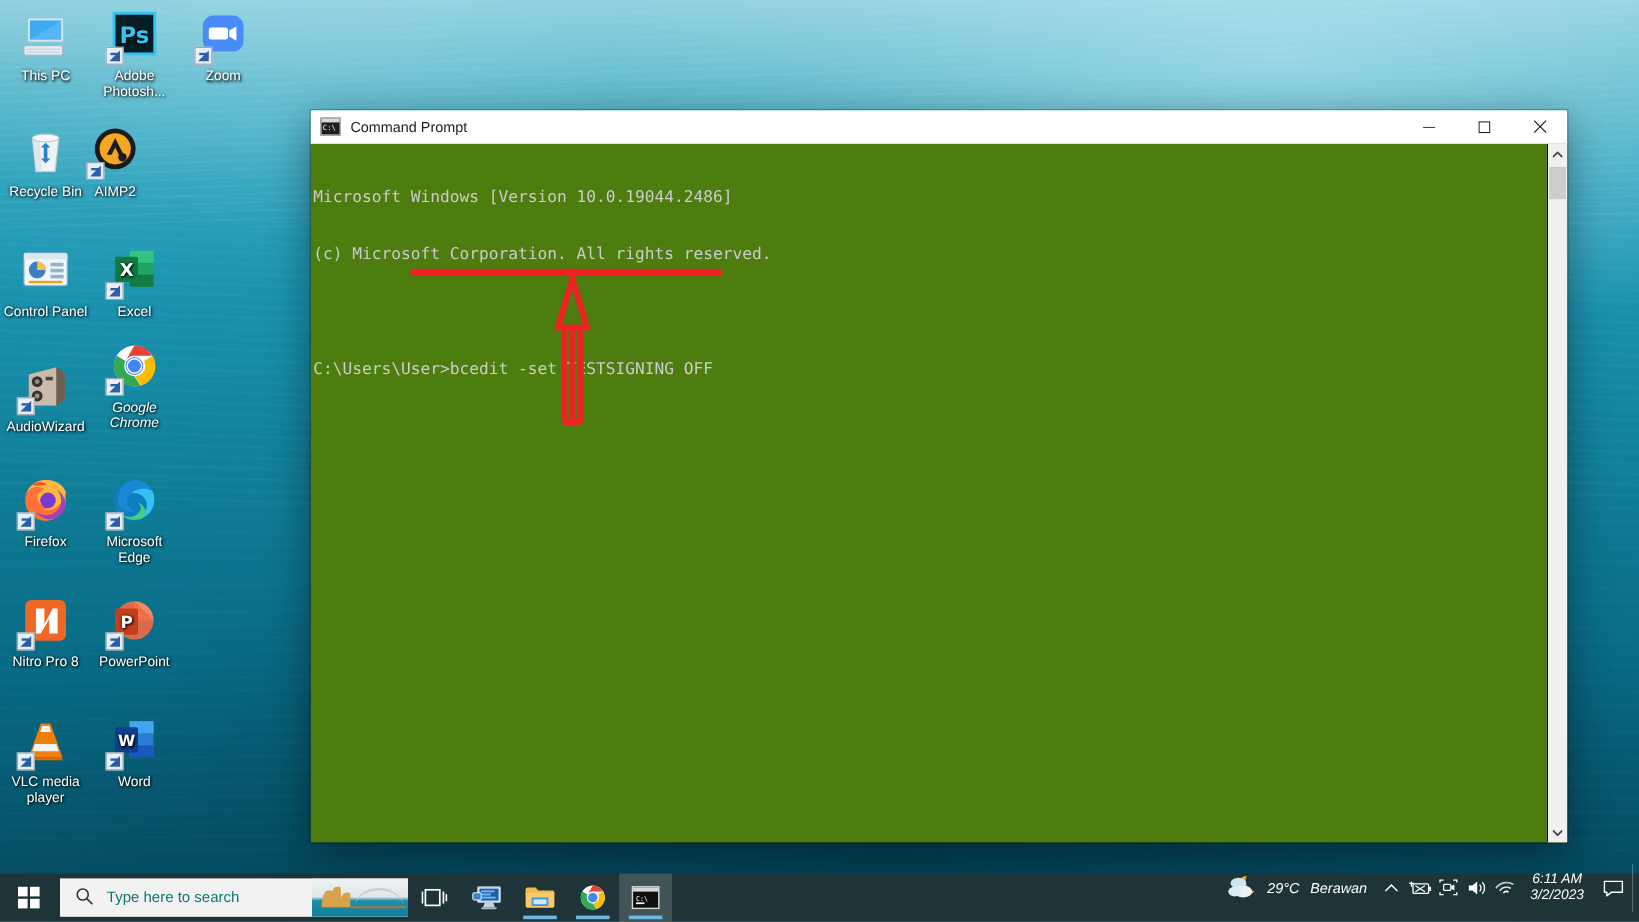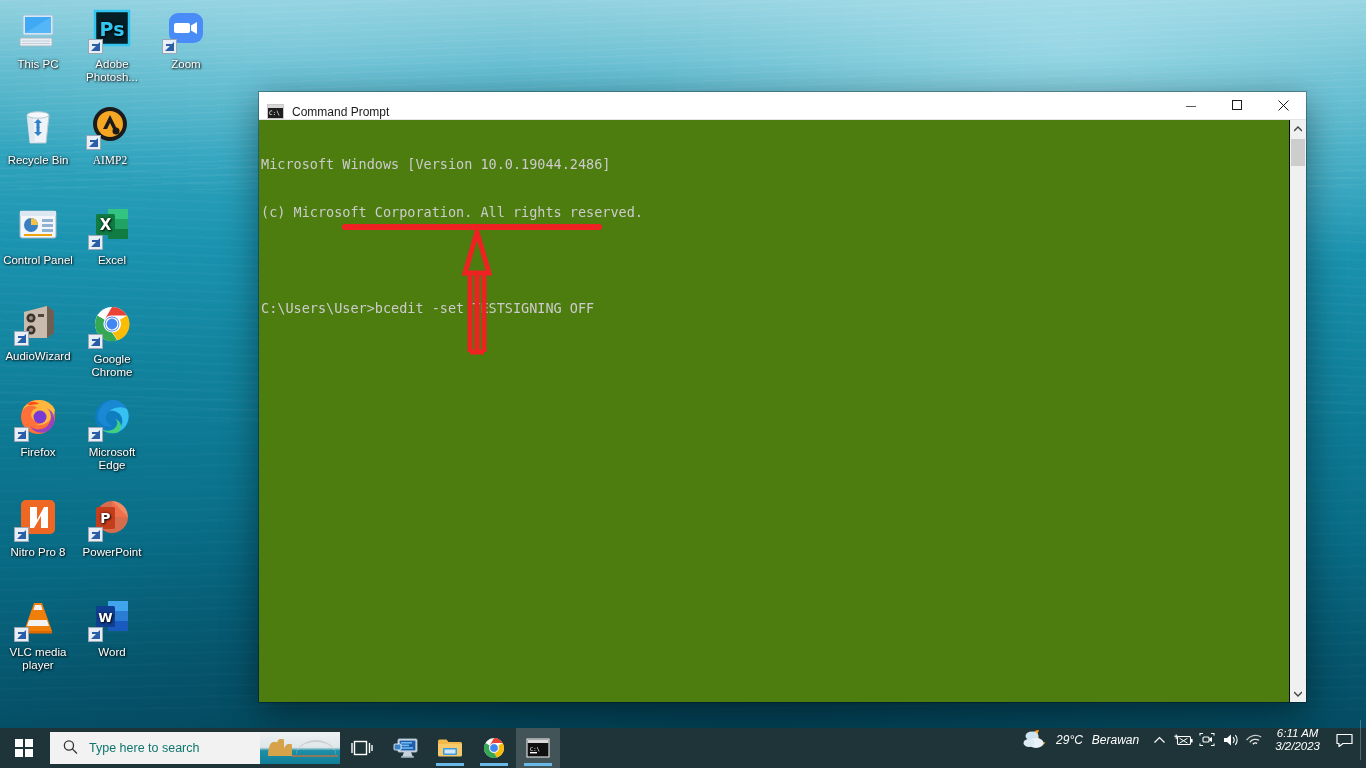--- a/index.html
+++ b/index.html
@@ -65,21 +65,21 @@
     width: 7px; height: 2px; background: #2a5fa8;
     box-shadow: 5px -3px 0 -1px #2a5fa8;
   }
 
   
   #cmd-window {
     position: absolute; left: 259px; top: 92px; width: 1047px; height: 610px;
     box-shadow: 0 10px 34px rgba(0,0,0,.45), 0 0 0 1px rgba(0,0,0,.28);
   }
   #cmd-titlebar {
-    height: 28px; background: #ffffff; display: flex; align-items: flex-end;
+    height: 28px; background: #ffffff; display: flex; align-items: center;
     border-bottom: 1px solid #e4e4e4;
   }
   #cmd-icon {
     width: 17px; height: 15px; margin: 0 8px 0 8px; background: #1e1e1e;
     border: 1px solid #c8c8c8; position: relative; flex: 0 0 auto;
   }
   #cmd-icon:before {
     content: ""; position: absolute; left: 0; right: 0; top: 0; height: 3px;
     background: #d8d8d8;
   }
@@ -229,21 +229,21 @@
         <path d="M13 13 L16 41 h16 l3 -28 z" fill="#eef3f7" stroke="#b9c7d1"></path>
         <path d="M13 13 L16 41 h5 L19 13 z" fill="#dfe8ee"></path>
         <ellipse cx="24" cy="13" rx="11" ry="3.2" fill="#f5f9fc" stroke="#b9c7d1"></ellipse>
         <path d="M20 21 l4 -4 l4 4 h-2.5 v5 h-3 v-5 z" fill="#2f80c8"></path>
         <path d="M28 30 l-4 4 l-4 -4 h2.5 v-5 h3 v5 z" fill="#2f80c8"></path>
       </svg>
     </div>
     <span class="lbl">Recycle Bin</span>
   </div>
 
-  <div class="dicon" style="left:72px; top:100px;font-family:Liberation Serif, serif;">
+  <div class="dicon" style="left:58px; top:100px;">
     <div class="glyph">
       <svg width="48" height="48" viewBox="0 0 48 48">
         <circle cx="24" cy="22" r="17" fill="#1b1b1b"></circle>
         <circle cx="24" cy="22" r="13" fill="#f5a623"></circle>
         <path d="M24 13 l7 14 h-4 l-3 -6 l-3 6 h-4 z" fill="#1b1b1b"></path>
         <circle cx="30" cy="29" r="3.5" fill="#1b1b1b"></circle>
       </svg>
       <span class="shortcut"></span>
     </div>
     <span class="lbl">AIMP2</span>
@@ -289,21 +289,21 @@
         <circle cx="17" cy="32" r="4.5" fill="#3a332c"></circle>
         <circle cx="17" cy="20" r="2" fill="#9b9189"></circle>
         <circle cx="17" cy="32" r="2" fill="#9b9189"></circle>
         <rect x="24" y="16" width="6" height="3" fill="#4f463c"></rect>
       </svg>
       <span class="shortcut"></span>
     </div>
     <span class="lbl">AudioWizard</span>
   </div>
 
-  <div class="dicon" style="left:74px; top:299px;">
+  <div class="dicon" style="left:74px; top:280px;font-style:italic;">
     <div class="glyph">
       <svg width="48" height="48" viewBox="0 0 48 48">
         <circle cx="24" cy="23" r="17" fill="#fff"></circle>
         <path d="M24 6 A17 17 0 0 1 38.7 14.5 L24 14.5 A8.5 8.5 0 0 0 16.6 18.8 Z" fill="#ea4335"></path>
         <path d="M38.7 14.5 A17 17 0 0 1 29.2 39.3 L24 31.5 A8.5 8.5 0 0 0 31.4 18.8 Z" fill="#fbbc05" transform="translate(0.5,0)"></path>
         <path d="M29.2 39.3 A17 17 0 0 1 9.3 14.5 L16.6 18.8 A8.5 8.5 0 0 0 24 31.5 Z" fill="#34a853"></path>
         <circle cx="24" cy="23" r="7.4" fill="#4285f4"></circle>
         <circle cx="24" cy="23" r="6" fill="#4285f4" stroke="#fff" stroke-width="1.2"></circle>
       </svg>
       <span class="shortcut"></span>

